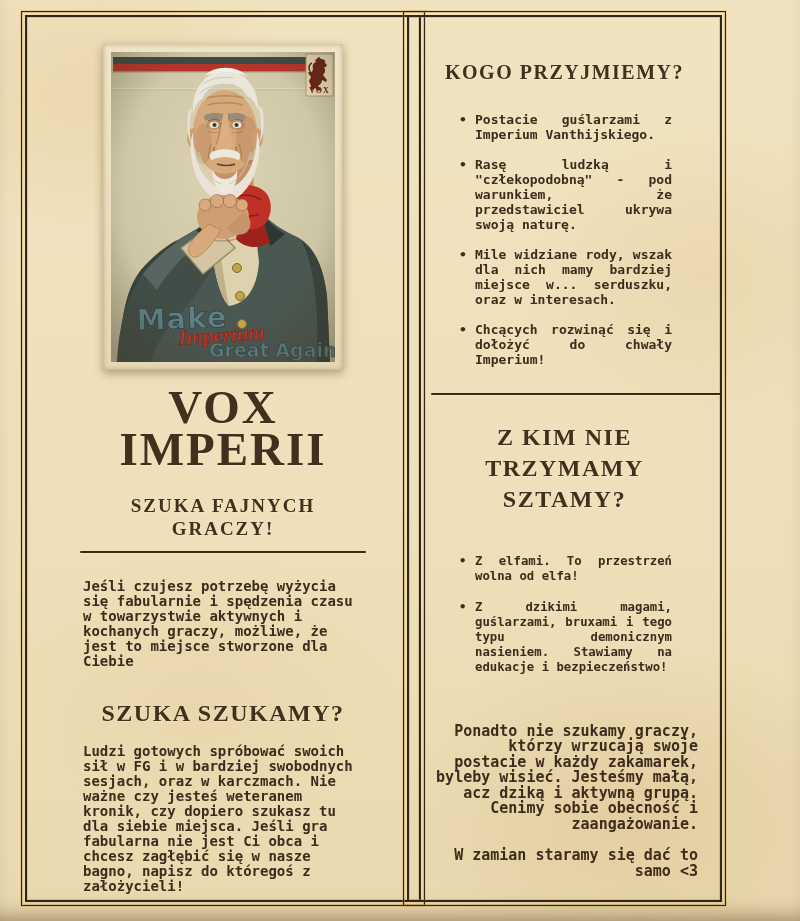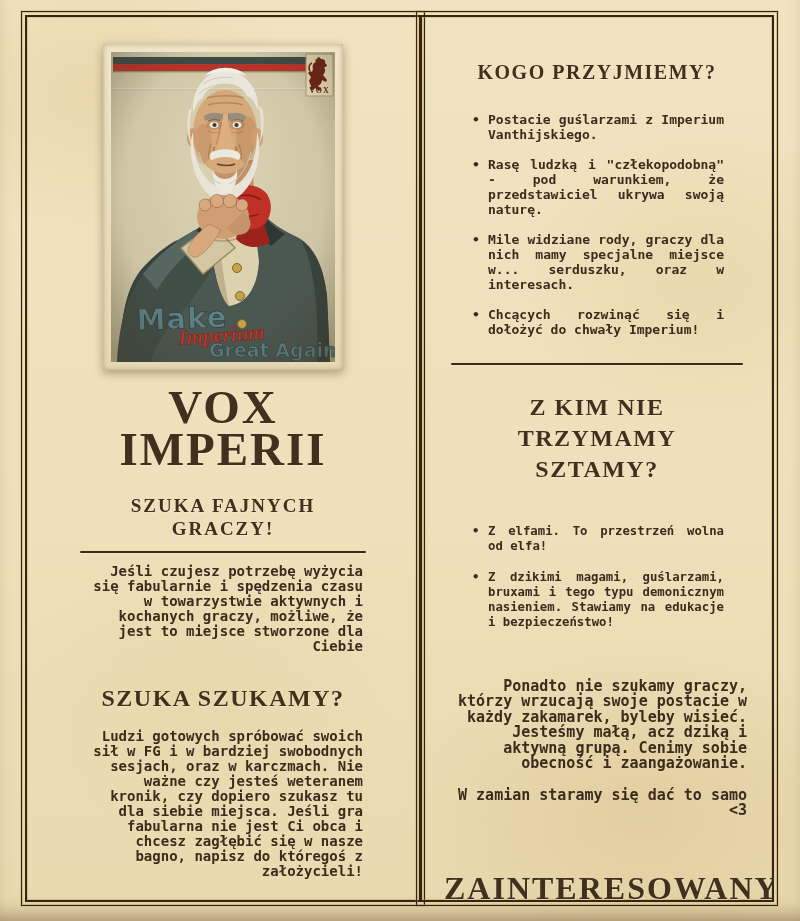--- a/index.html
+++ b/index.html
@@ -27,21 +27,21 @@
     padding:3px;
     box-shadow: inset 0 0 0 1px rgba(186,141,66,.45), 0 0 0 1px rgba(186,141,66,.25);
   }
   .panel-inner{
     border:2px solid #322716;
     width:100%; height:100%;
     box-shadow: inset 0 0 0 1px rgba(186,141,66,.35);
     overflow:hidden;
   }
   .panel-left{ left:21px;  width:404px; }
-  .panel-right{ left:416px; width:362px; }
+  .panel-right{ left:403px; width:323px; }
 
   
   .serif-head{
     font-family:"Liberation Serif","DejaVu Serif",serif;
     font-weight:700; color:#40301d; text-align:center;
     text-shadow:0.5px 0.8px 0 rgba(250,242,214,.45);
   }
   .h-section{ font-size:24px; letter-spacing:1.5px; line-height:1.3; }
   .mono{
     font-size:13px; font-weight:700; line-height:15px;
@@ -62,21 +62,21 @@
   .poster-frame svg{ display:block; }
   .big-title{
     margin-top:16px; font-size:47px; line-height:42px; letter-spacing:2px;
   }
   .subtitle{
     margin:24px auto 0; font-size:19px; line-height:23px;
     letter-spacing:2px; max-width:210px;
   }
   .rule-left{ width:286px; margin:11px auto 0; }
   .para-center{
-    text-align:right; max-width:280px; margin:11px auto 0; font-size:14px;
+    text-align:left; max-width:280px; margin:26px auto 0; font-size:14px;
   }
   .h-left2{ margin-top:29px; }
   .body-left{ margin-top:15px; }
 
   
   .r-pad{ padding:0 22px; }
   .h-right1{ margin-top:42px; font-size:20px; }
   .bullets{ list-style:none; margin:27px 26px 0 28px; }
   .bullets li{
     position:relative; padding-left:16px; margin-bottom:15px;
@@ -255,21 +255,21 @@
         <li>
           <span class="dot">•</span>
           <span>Postacie guślarzami z Imperium Vanthijskiego.</span>
         </li>
         <li>
           <span class="dot">•</span>
           <span>Rasę ludzką i "człekopodobną" - pod warunkiem, że przedstawiciel ukrywa swoją naturę.</span>
         </li>
         <li>
           <span class="dot">•</span>
-          <span>Mile widziane rody, graczy dla nich mamy specjalne miejsce w... serduszku, oraz w interesach.</span>
+          <span>Mile widziane rody, wszak dla nich mamy bardziej miejsce w... serduszku, oraz w interesach.</span>
         </li>
         <li>
           <span class="dot">•</span>
           <span>Chcących rozwinąć się i dołożyć do chwały Imperium!</span>
         </li>
       </ul>
 
       <div class="rule rule-right"></div>
 
       <h3 class="serif-head h-section h-right2">Z KIM NIE TRZYMAMY SZTAMY?</h3>

